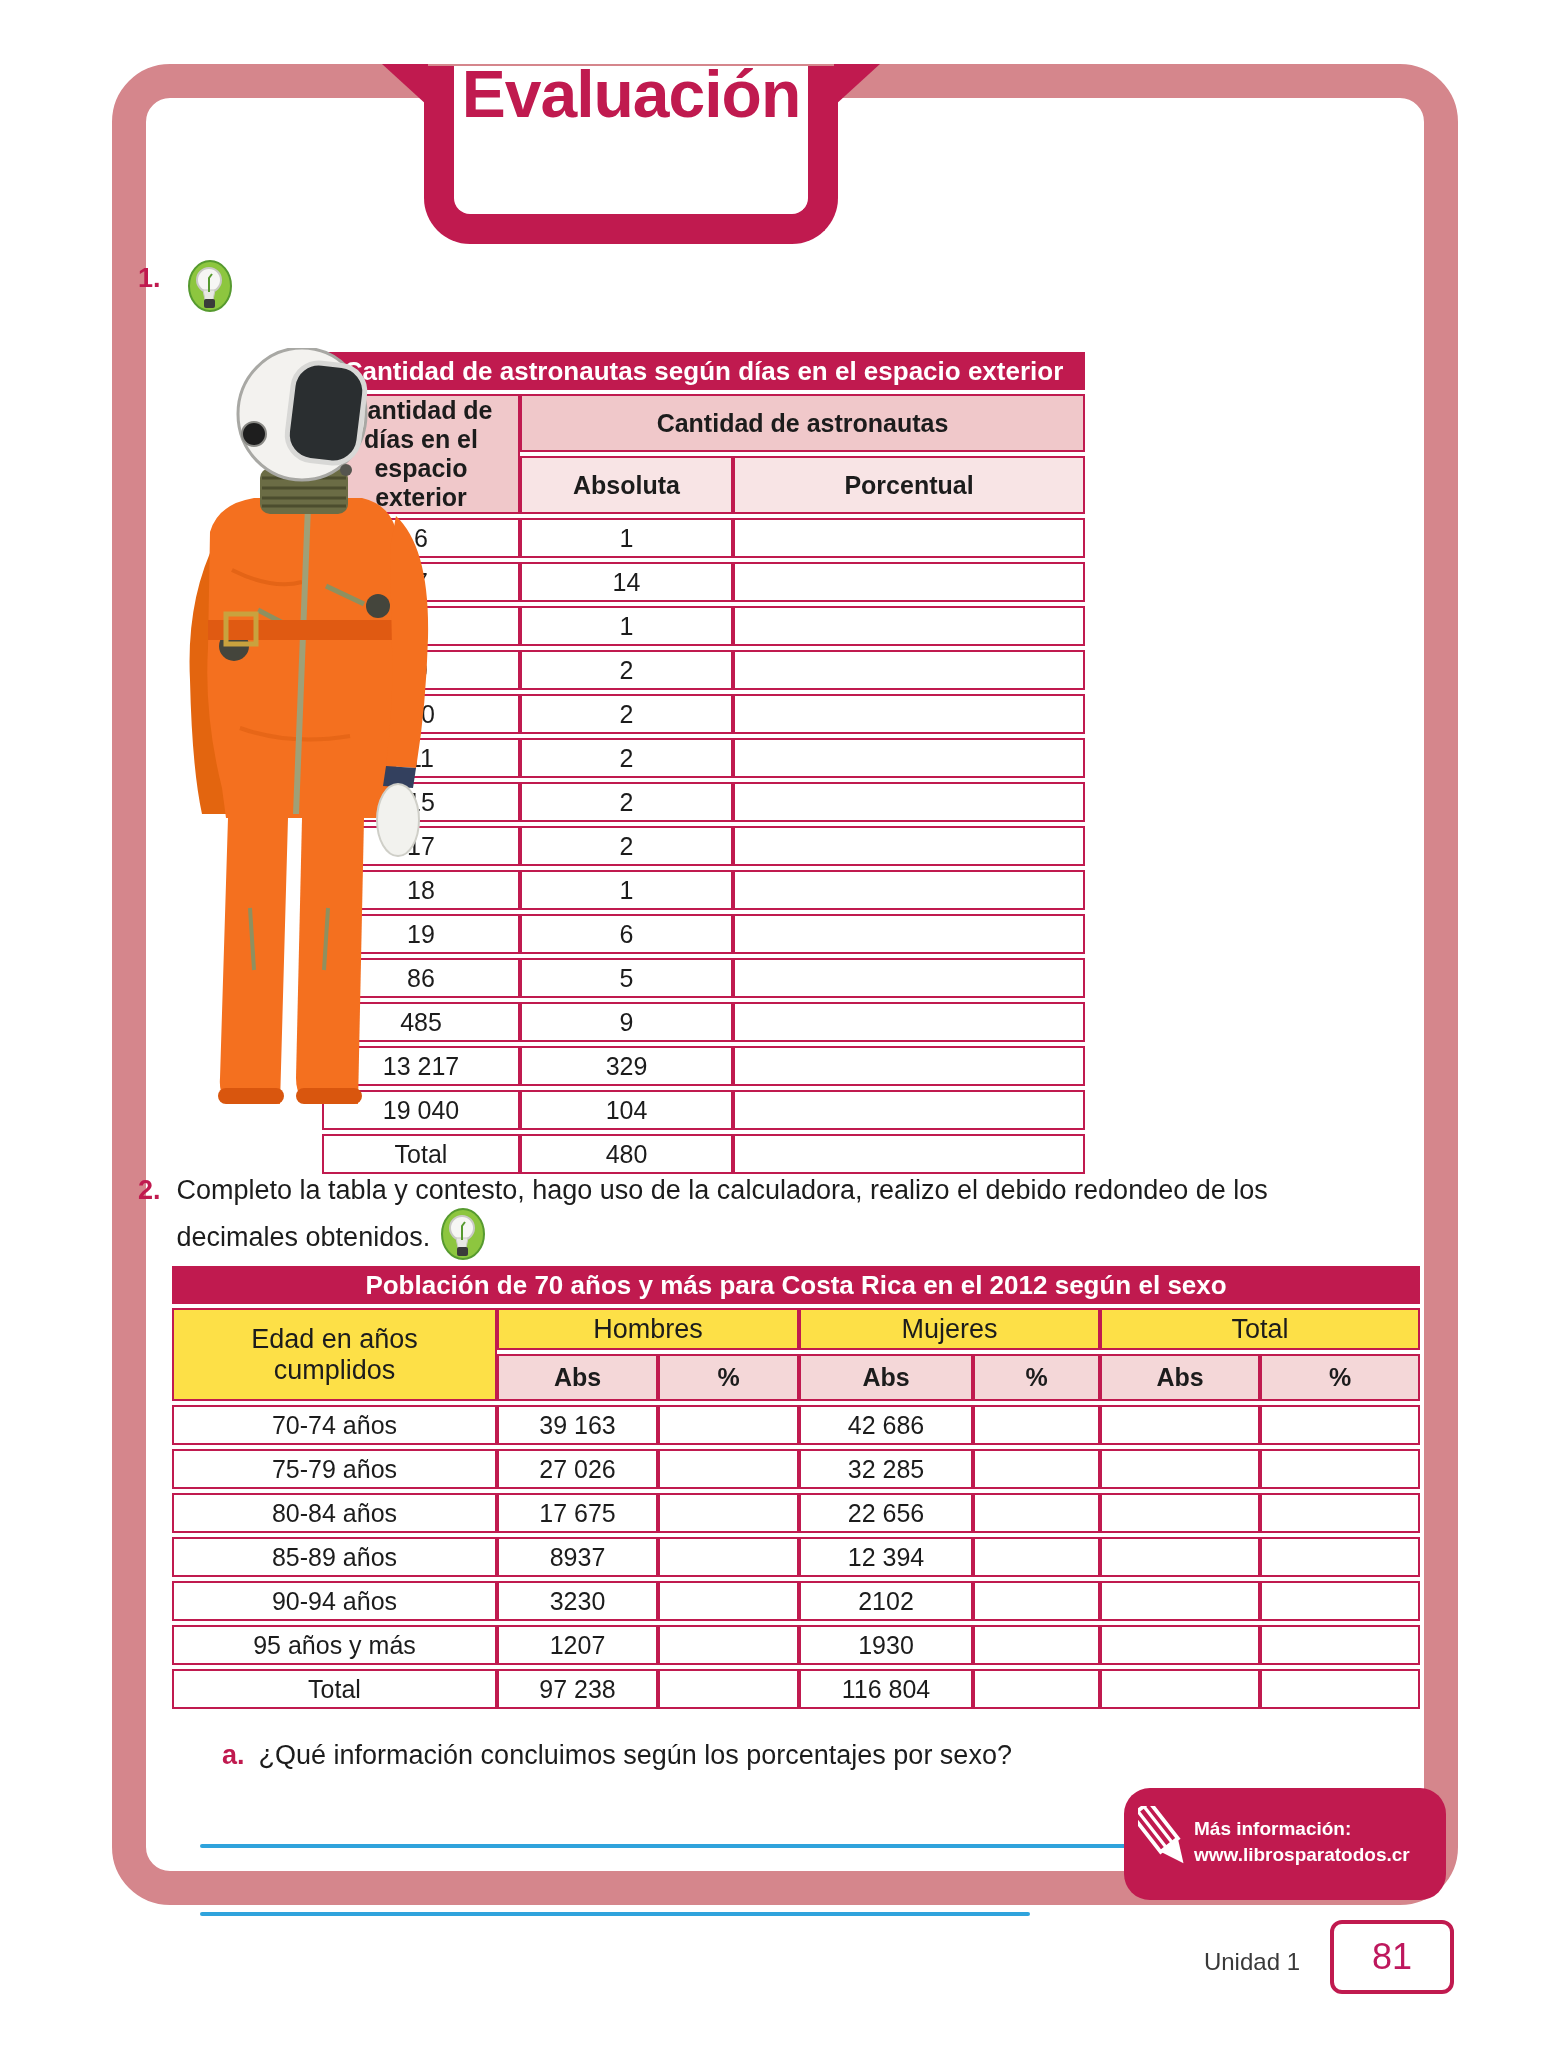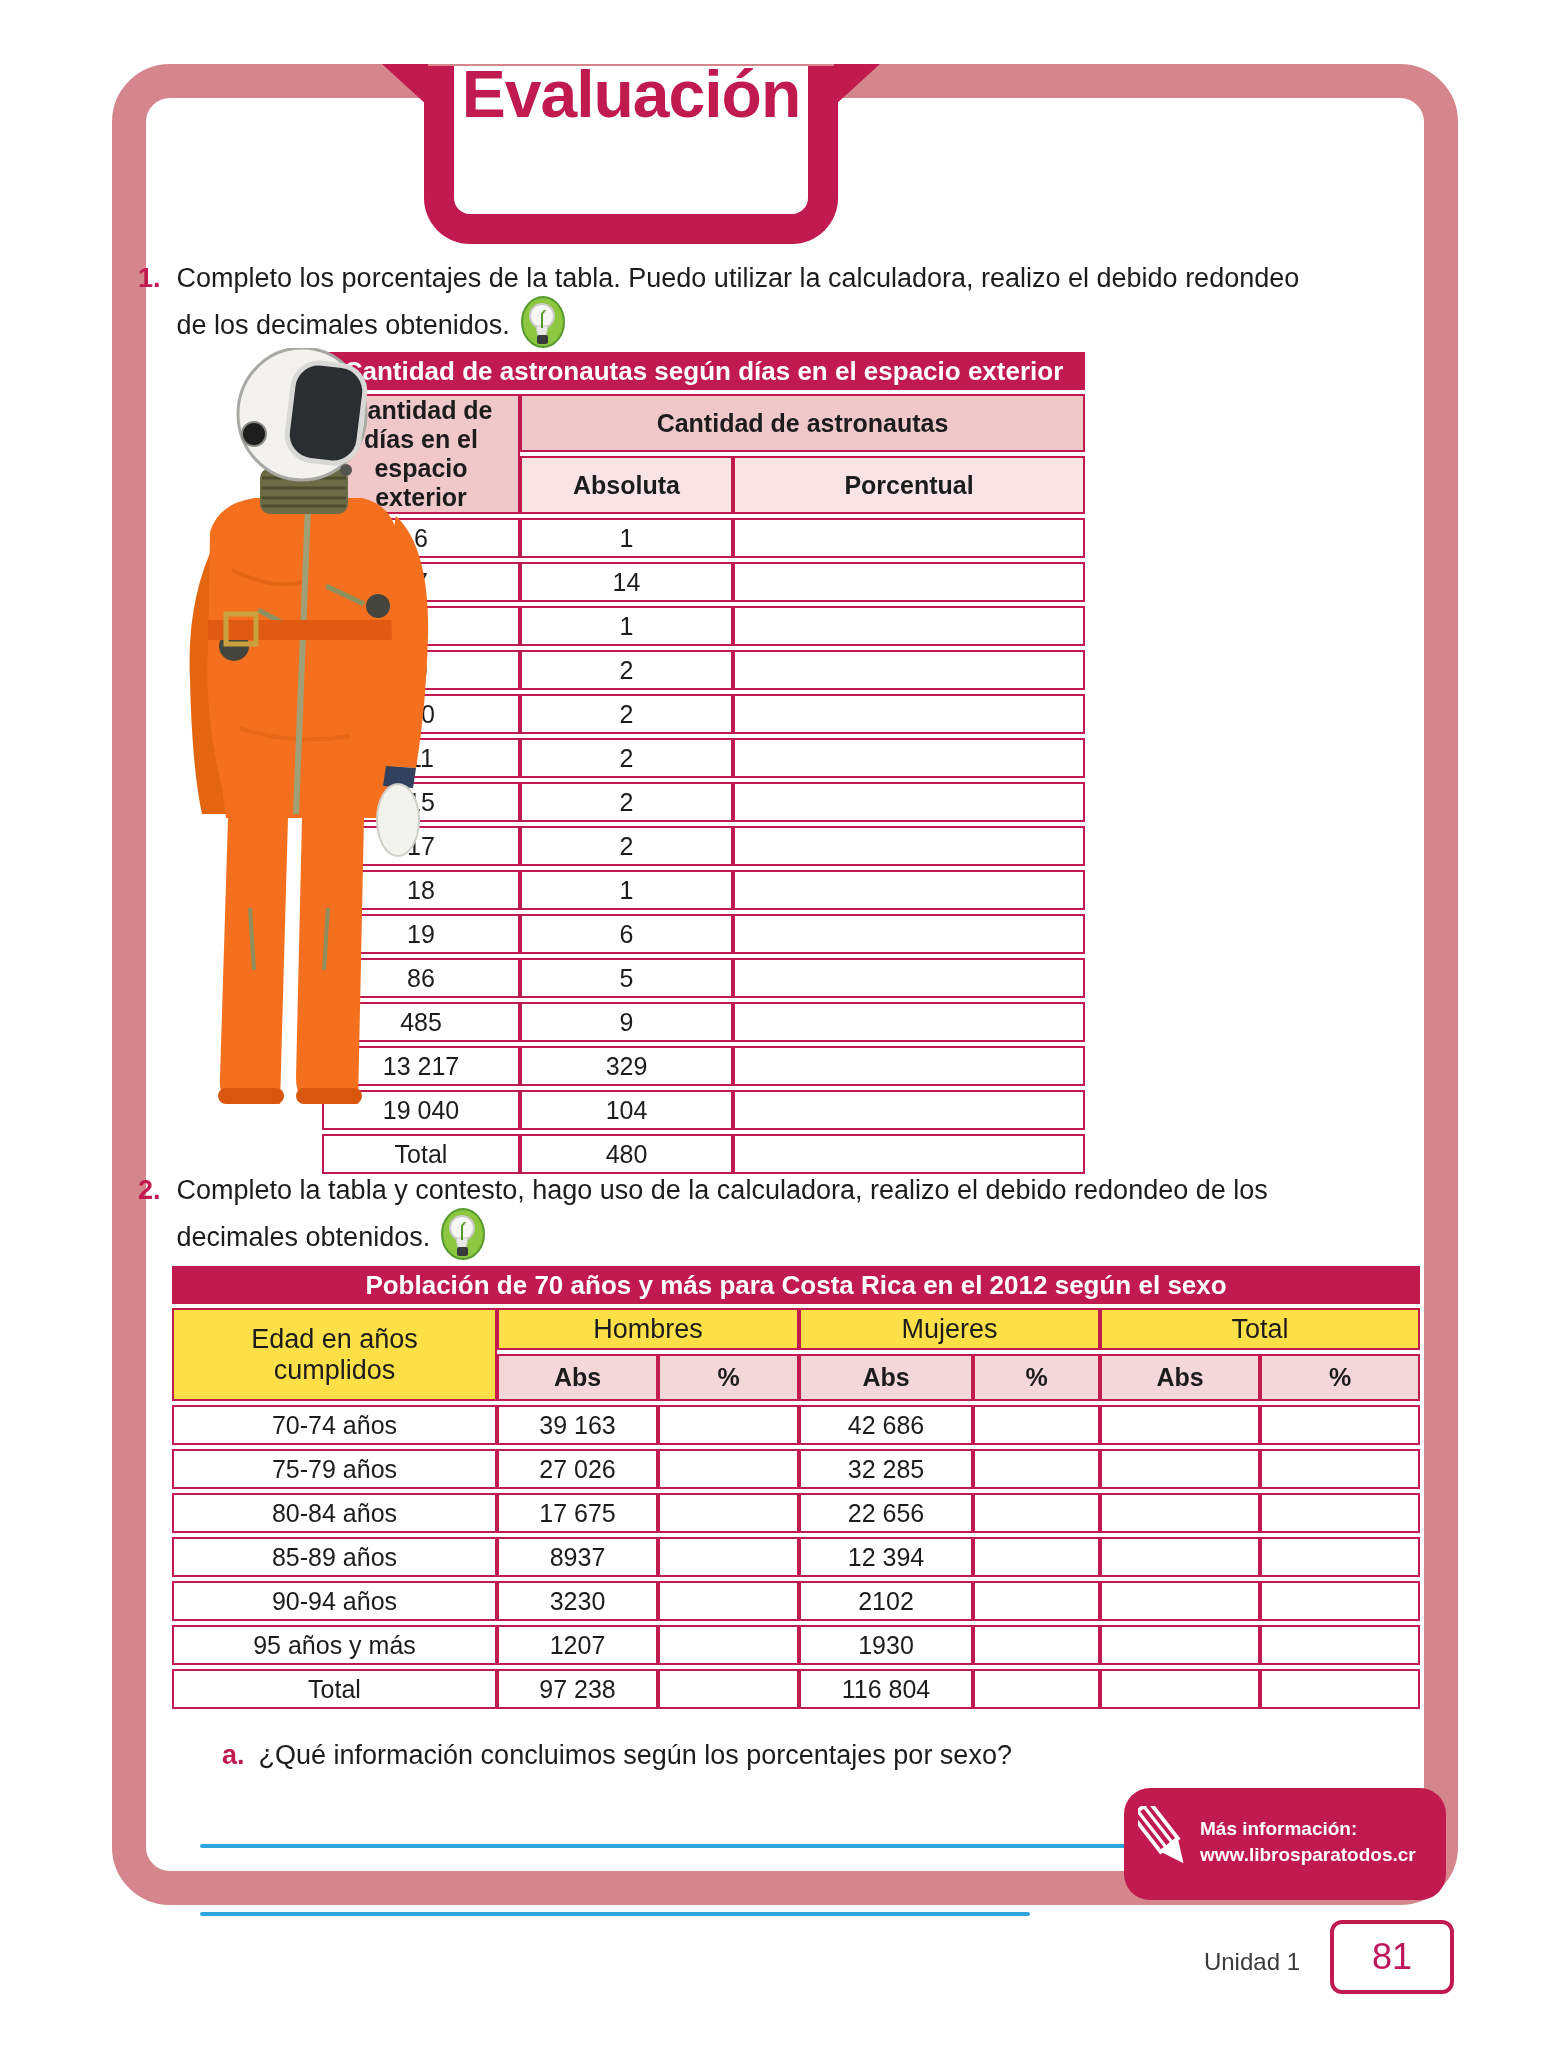--- a/index.html
+++ b/index.html
@@ -49,21 +49,21 @@
       color:#1c1c1c;z-index:2;}
   .answer-line{position:absolute;height:4px;background:#2FA3DC;border-radius:2px;z-index:2;}
   #line1{left:200px;top:1844px;width:1212px;}
   #line2{left:200px;top:1912px;width:830px;}
 
   
   .astronaut{position:absolute;left:150px;top:348px;width:285px;height:760px;z-index:5;}
 
   
   .badge{position:absolute;left:1124px;top:1788px;width:322px;height:112px;background:#C01A4F;
-         border-radius:26px;z-index:6;display:flex;align-items:center;gap:10px;
+         border-radius:26px;z-index:6;display:flex;align-items:center;gap:4px;
          padding:0 8px 4px 14px;box-sizing:border-box;color:#fff;}
   .badge-text{display:flex;flex-direction:column;gap:3px;font-weight:bold;font-size:19px;
               line-height:1.2;}
 
   
   .unit{position:absolute;left:1130px;top:1948px;width:170px;text-align:right;
         font-size:24px;color:#3a3a3a;z-index:2;}
   .pagenum-box{position:absolute;left:1330px;top:1920px;width:116px;height:66px;
         border:4px solid #C01A4F;border-radius:12px;background:#fff;display:flex;
         align-items:center;justify-content:center;font-size:36px;color:#be185d;z-index:2;}
@@ -74,21 +74,21 @@
 <div class="page">
 
   <div class="frame"></div>
 
   <div class="banner">
     <span class="banner-title">Evaluación</span>
   </div>
 
   <div class="question" id="q1">
     <span class="qnum">1.</span>
-    <span class="q-text"><span>Completo los porcentajes de la tabla. Puedo utilizar la calculadora, realizo el debido redondeo de los decimales obtenidos.</span><svg class="bulb" width="46" height="54" viewBox="0 0 46 54">
+    <span class="q-text"><svg class="bulb" width="46" height="54" viewBox="0 0 46 54">
       <ellipse cx="23" cy="26" rx="21" ry="25" fill="#8DC63F" stroke="#569A2F" stroke-width="2"></ellipse>
       <circle cx="22" cy="20" r="12" fill="#F6F6F4" stroke="#C9C9C5" stroke-width="2"></circle>
       <path d="M16,30 L28,30 L26,40 L18,40 Z" fill="#E8E8E4" stroke="#C9C9C5" stroke-width="1"></path>
       <rect x="17" y="39" width="11" height="9" rx="2" fill="#3A3A3A"></rect>
       <path d="M22,32 L22,18 L25,14" stroke="#569A2F" stroke-width="2" fill="none"></path>
     </svg></span>
   </div>
 
   <table id="table1">
     <colgroup>

